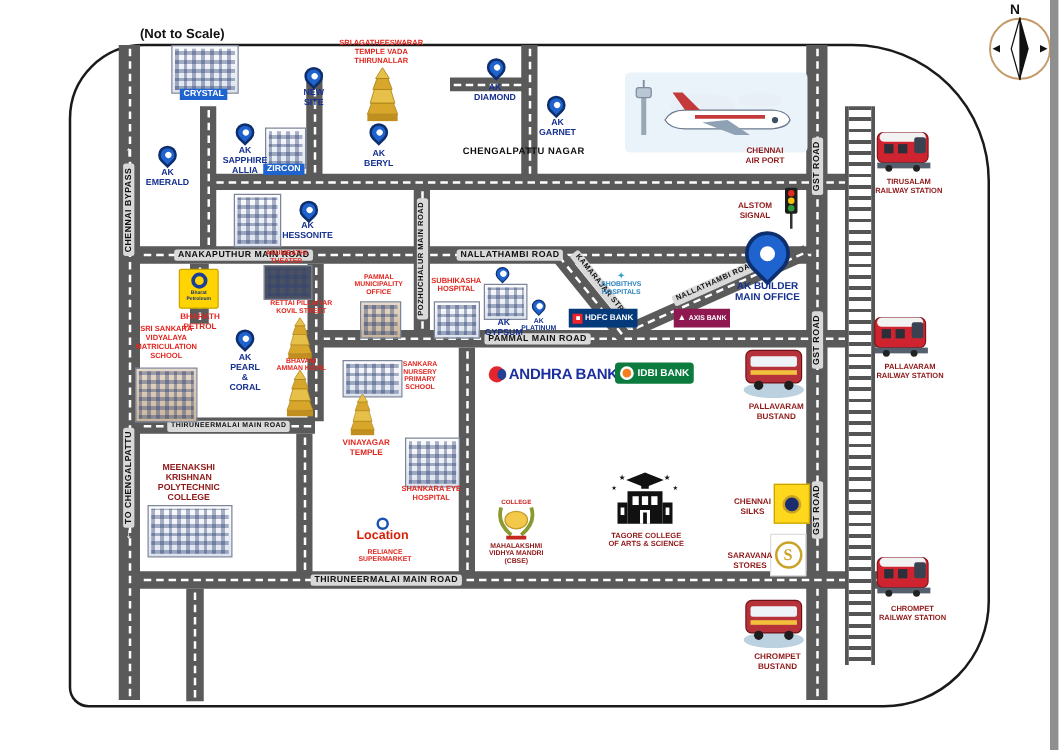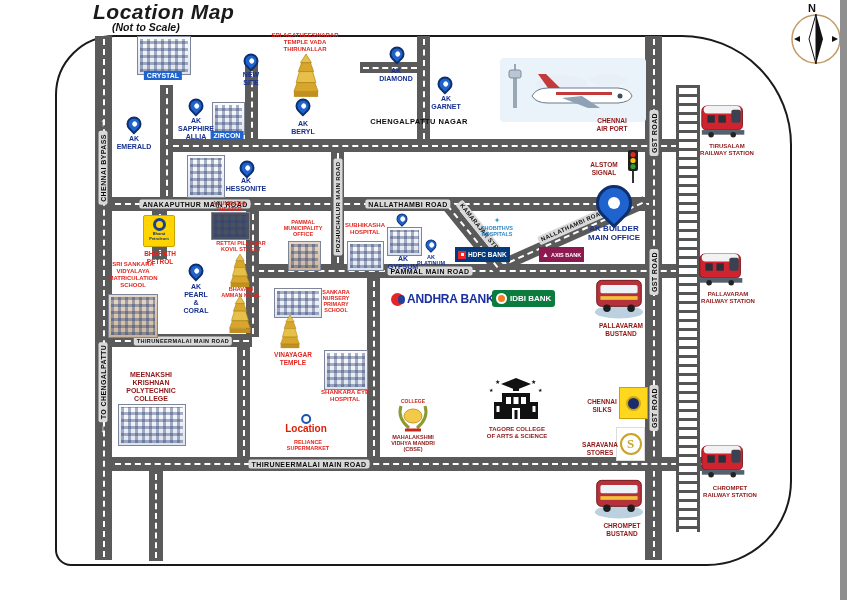--- a/index.html
+++ b/index.html
@@ -1,20 +1,20 @@
 <!DOCTYPE html>
 <html><head>
 <meta charset="utf-8">
 <style>
   html,body{margin:0;padding:0;background:#fff;}
   #stage{position:relative;width:847px;height:600px;background:#fff;overflow:hidden;
          font-family:"Liberation Sans",sans-serif;}
   
   .page-title{position:absolute;left:93px;top:0px;font-size:21px;font-weight:bold;font-style:italic;color:#1a1a1a;letter-spacing:.5px;}
-  .page-subtitle{position:absolute;left:112px;top:21px;font-size:10.5px;font-weight:bold;color:#111;font-style:italic;}
+  .page-subtitle{position:absolute;left:112px;top:21px;font-size:10.5px;font-weight:bold;color:#111;}
   
   .map-border{position:absolute;left:55px;top:35px;width:733px;height:527px;border:2px solid #1a1a1a;
               border-radius:60px 110px 85px 16px;}
   
   .road{position:absolute;background:#5a5a5a;}
   .road-h::after{content:'';position:absolute;left:3px;right:3px;top:50%;margin-top:-1px;border-top:2px dashed #fff;}
   .road-v::after{content:'';position:absolute;top:3px;bottom:3px;left:50%;margin-left:-1px;border-left:2px dashed #fff;}
   .railway{position:absolute;background:#fff;border-left:3px solid #555;border-right:3px solid #555;
            background-image:repeating-linear-gradient(180deg,#555 0 3px,transparent 3px 9px);}
   
@@ -71,21 +71,20 @@
   .reli .ring{width:10px;height:10px;border:2.5px solid #1b54b0;border-radius:50%;margin:0 auto;box-sizing:border-box;}
   .reli .t{color:#d92007;font-weight:bold;font-size:10px;line-height:10px;}
   .edge-strip{position:absolute;right:0;top:0;width:7px;height:600px;background:#8f8f8f;}
   .compass-n{position:absolute;left:808px;top:2px;font-size:11px;font-weight:bold;color:#111;}
 </style>
 </head>
 <body>
 
 <div id="stage">
 
-  <div class="page-title">Location Map</div>
   <div class="page-subtitle">(Not to Scale)</div>
 
   <div class="compass-n">N</div>
   <svg class="svgicon" style="left:789px;top:12px;" width="54" height="54" viewBox="0 0 54 54">
     <circle cx="27" cy="27" r="24" fill="none" stroke="#c49a68" stroke-width="1.5"></circle>
     <polygon points="27,2 20,27 27,52" fill="#fff" stroke="#111" stroke-width="1"></polygon>
     <polygon points="27,2 34,27 27,52" fill="#111"></polygon>
     <polygon points="5,27 11,24 11,30" fill="#111"></polygon>
     <polygon points="49,27 43,24 43,30" fill="#111"></polygon>
   </svg>

